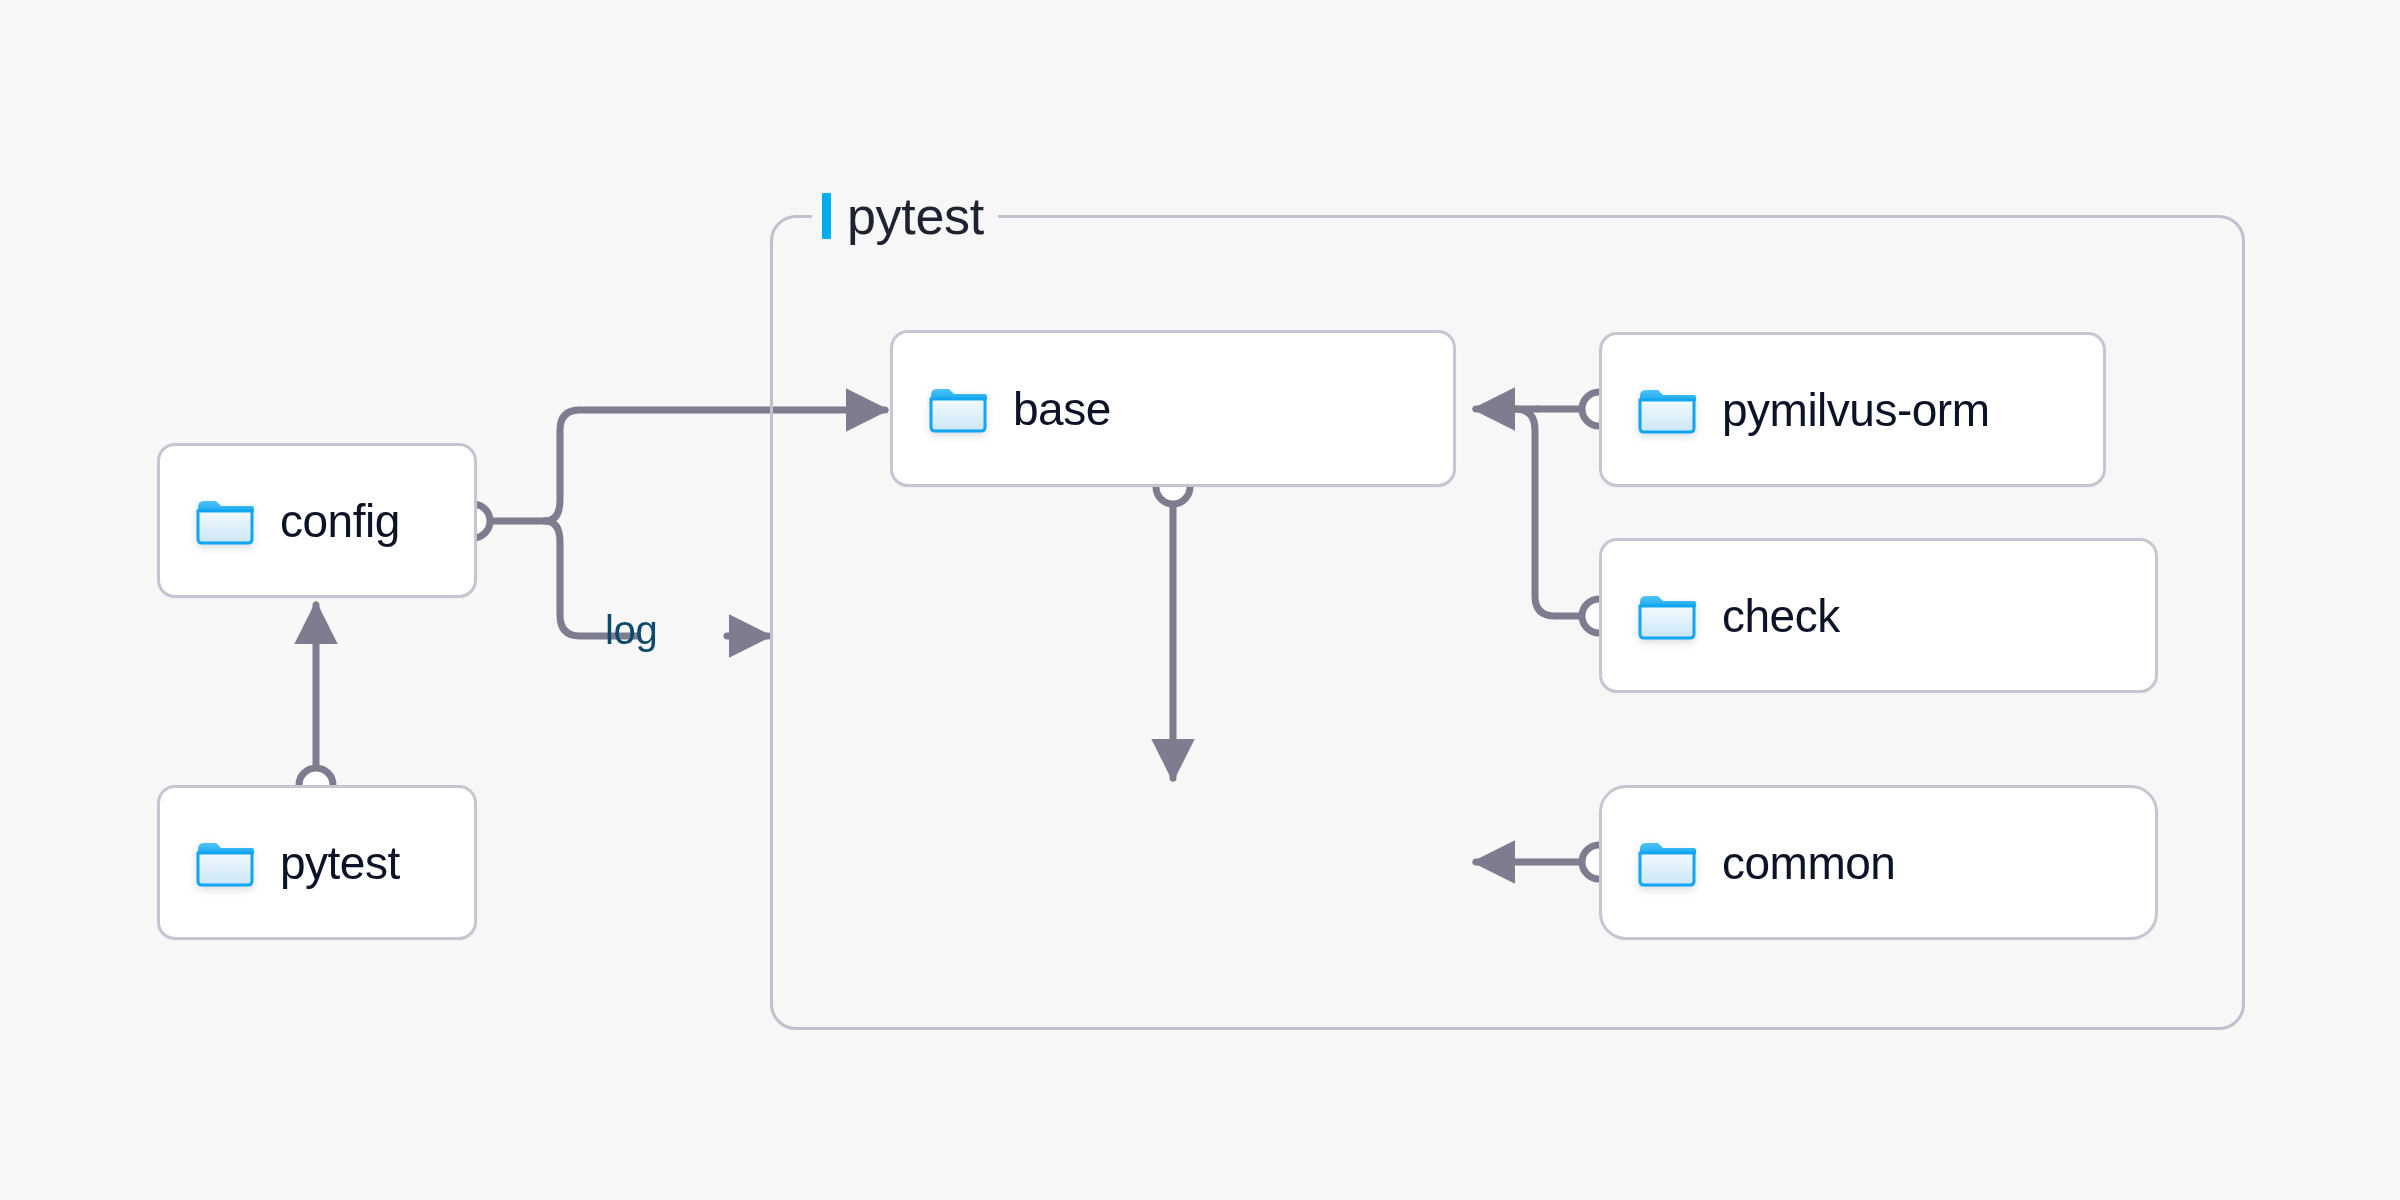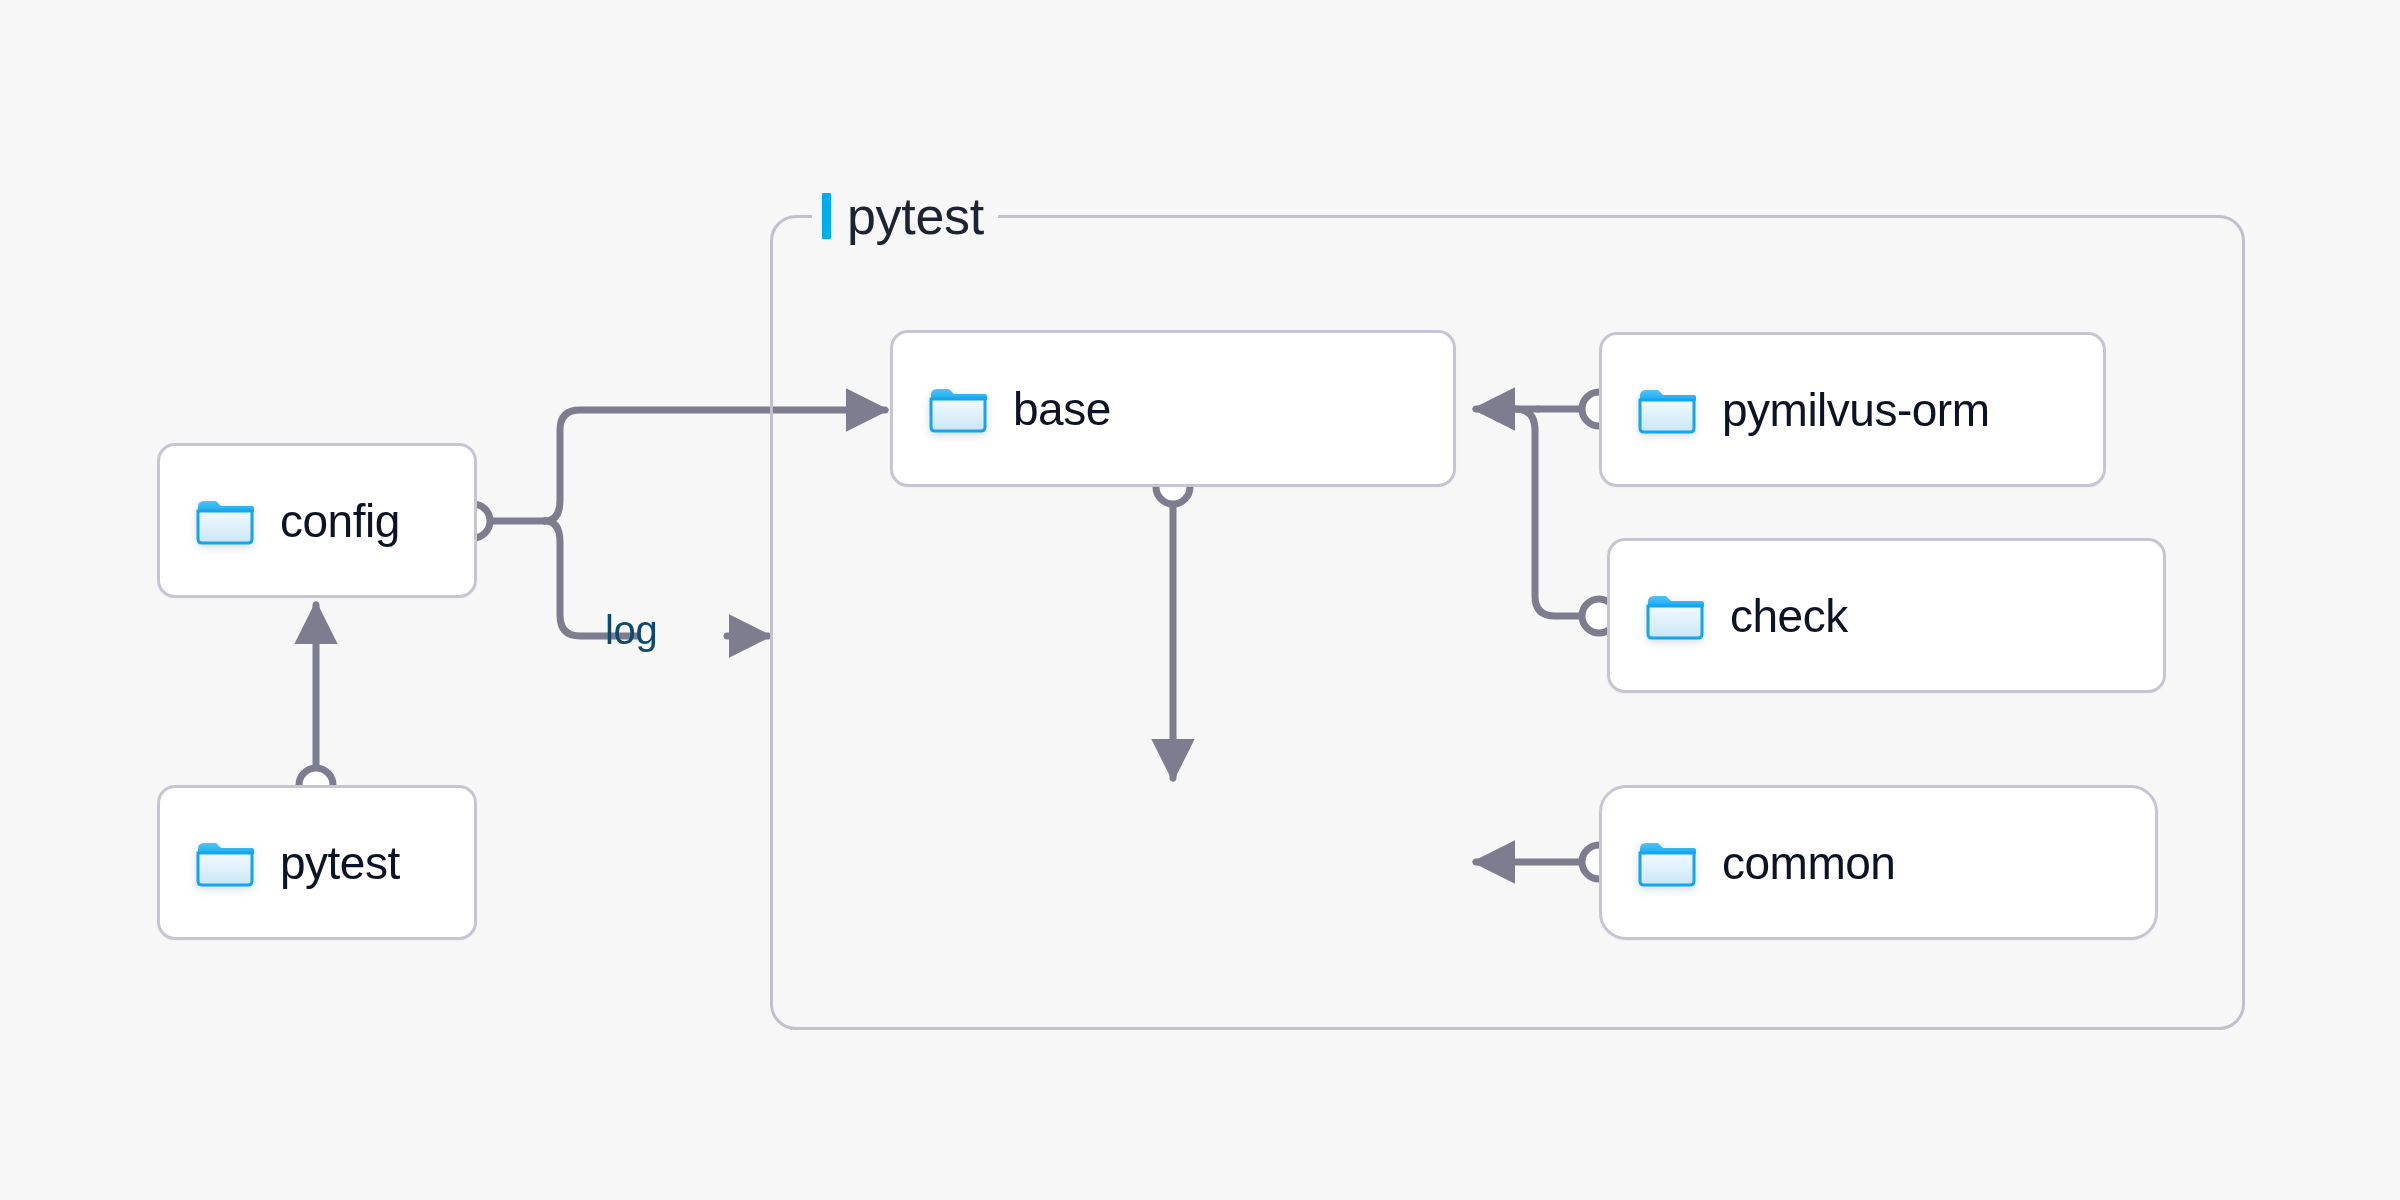--- a/index.html
+++ b/index.html
@@ -189,21 +189,21 @@
   <div class="node" style="left:1599px; top:332px; width:507px; height:155px;text-align:center;">
     <span class="folder-icon">
       <svg width="58" height="48" viewBox="0 0 58 48">
         <path d="M2 10 q0-6 6-6 h12 l5 5 h31 q2 0 2 2 v4 h-56 z" fill="url(#folderTab)"></path>
         <path d="M2 14 h54 v28 q0 4 -4 4 h-46 q-4 0 -4 -4 z" fill="url(#folderGrad)" stroke="#12A5F0" stroke-width="3"></path>
       </svg>
     </span>
     <span class="node-label">pymilvus-orm</span>
   </div>
 
-  <div class="node" style="left:1599px; top:538px; width:559px; height:155px;margin-left:8px;">
+  <div class="node" style="left:1599px; top:538px; width:559px; height:155px;">
     <span class="folder-icon">
       <svg width="58" height="48" viewBox="0 0 58 48">
         <path d="M2 10 q0-6 6-6 h12 l5 5 h31 q2 0 2 2 v4 h-56 z" fill="url(#folderTab)"></path>
         <path d="M2 14 h54 v28 q0 4 -4 4 h-46 q-4 0 -4 -4 z" fill="url(#folderGrad)" stroke="#12A5F0" stroke-width="3"></path>
       </svg>
     </span>
     <span class="node-label">check</span>
   </div>
 
   <div class="node" style="left:1599px; top:785px; width:559px; height:155px;border-radius:27px;">

